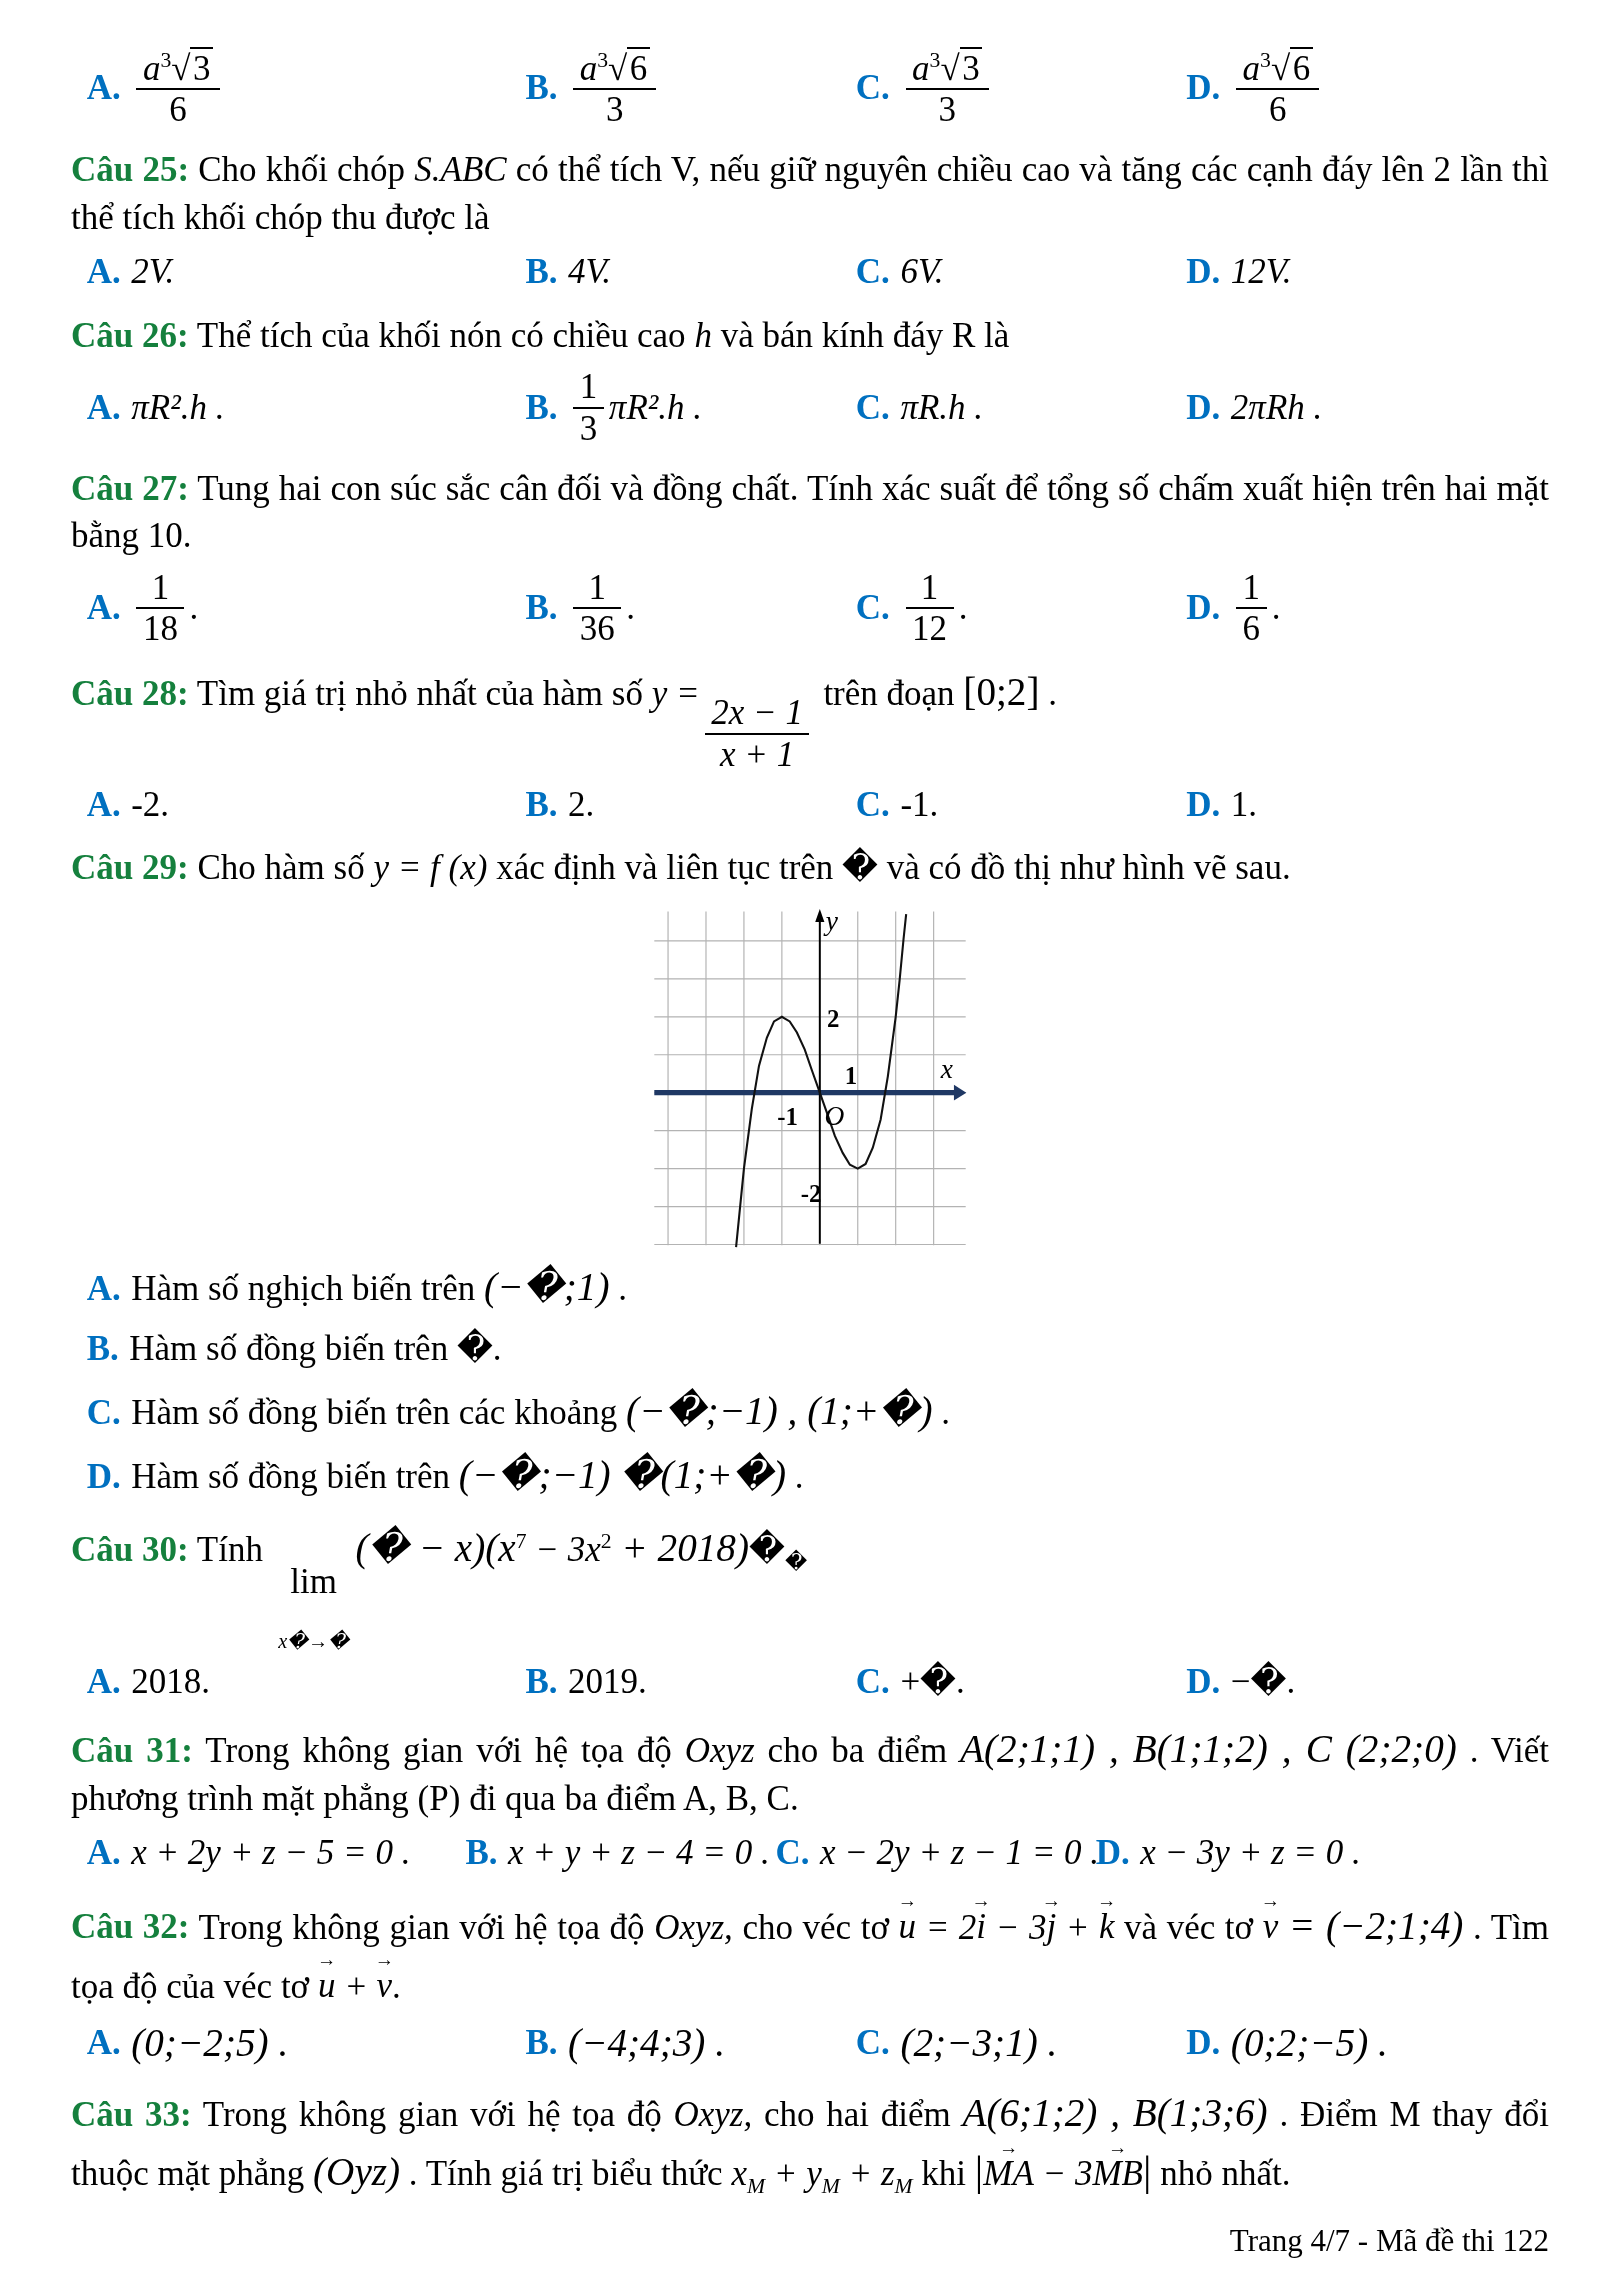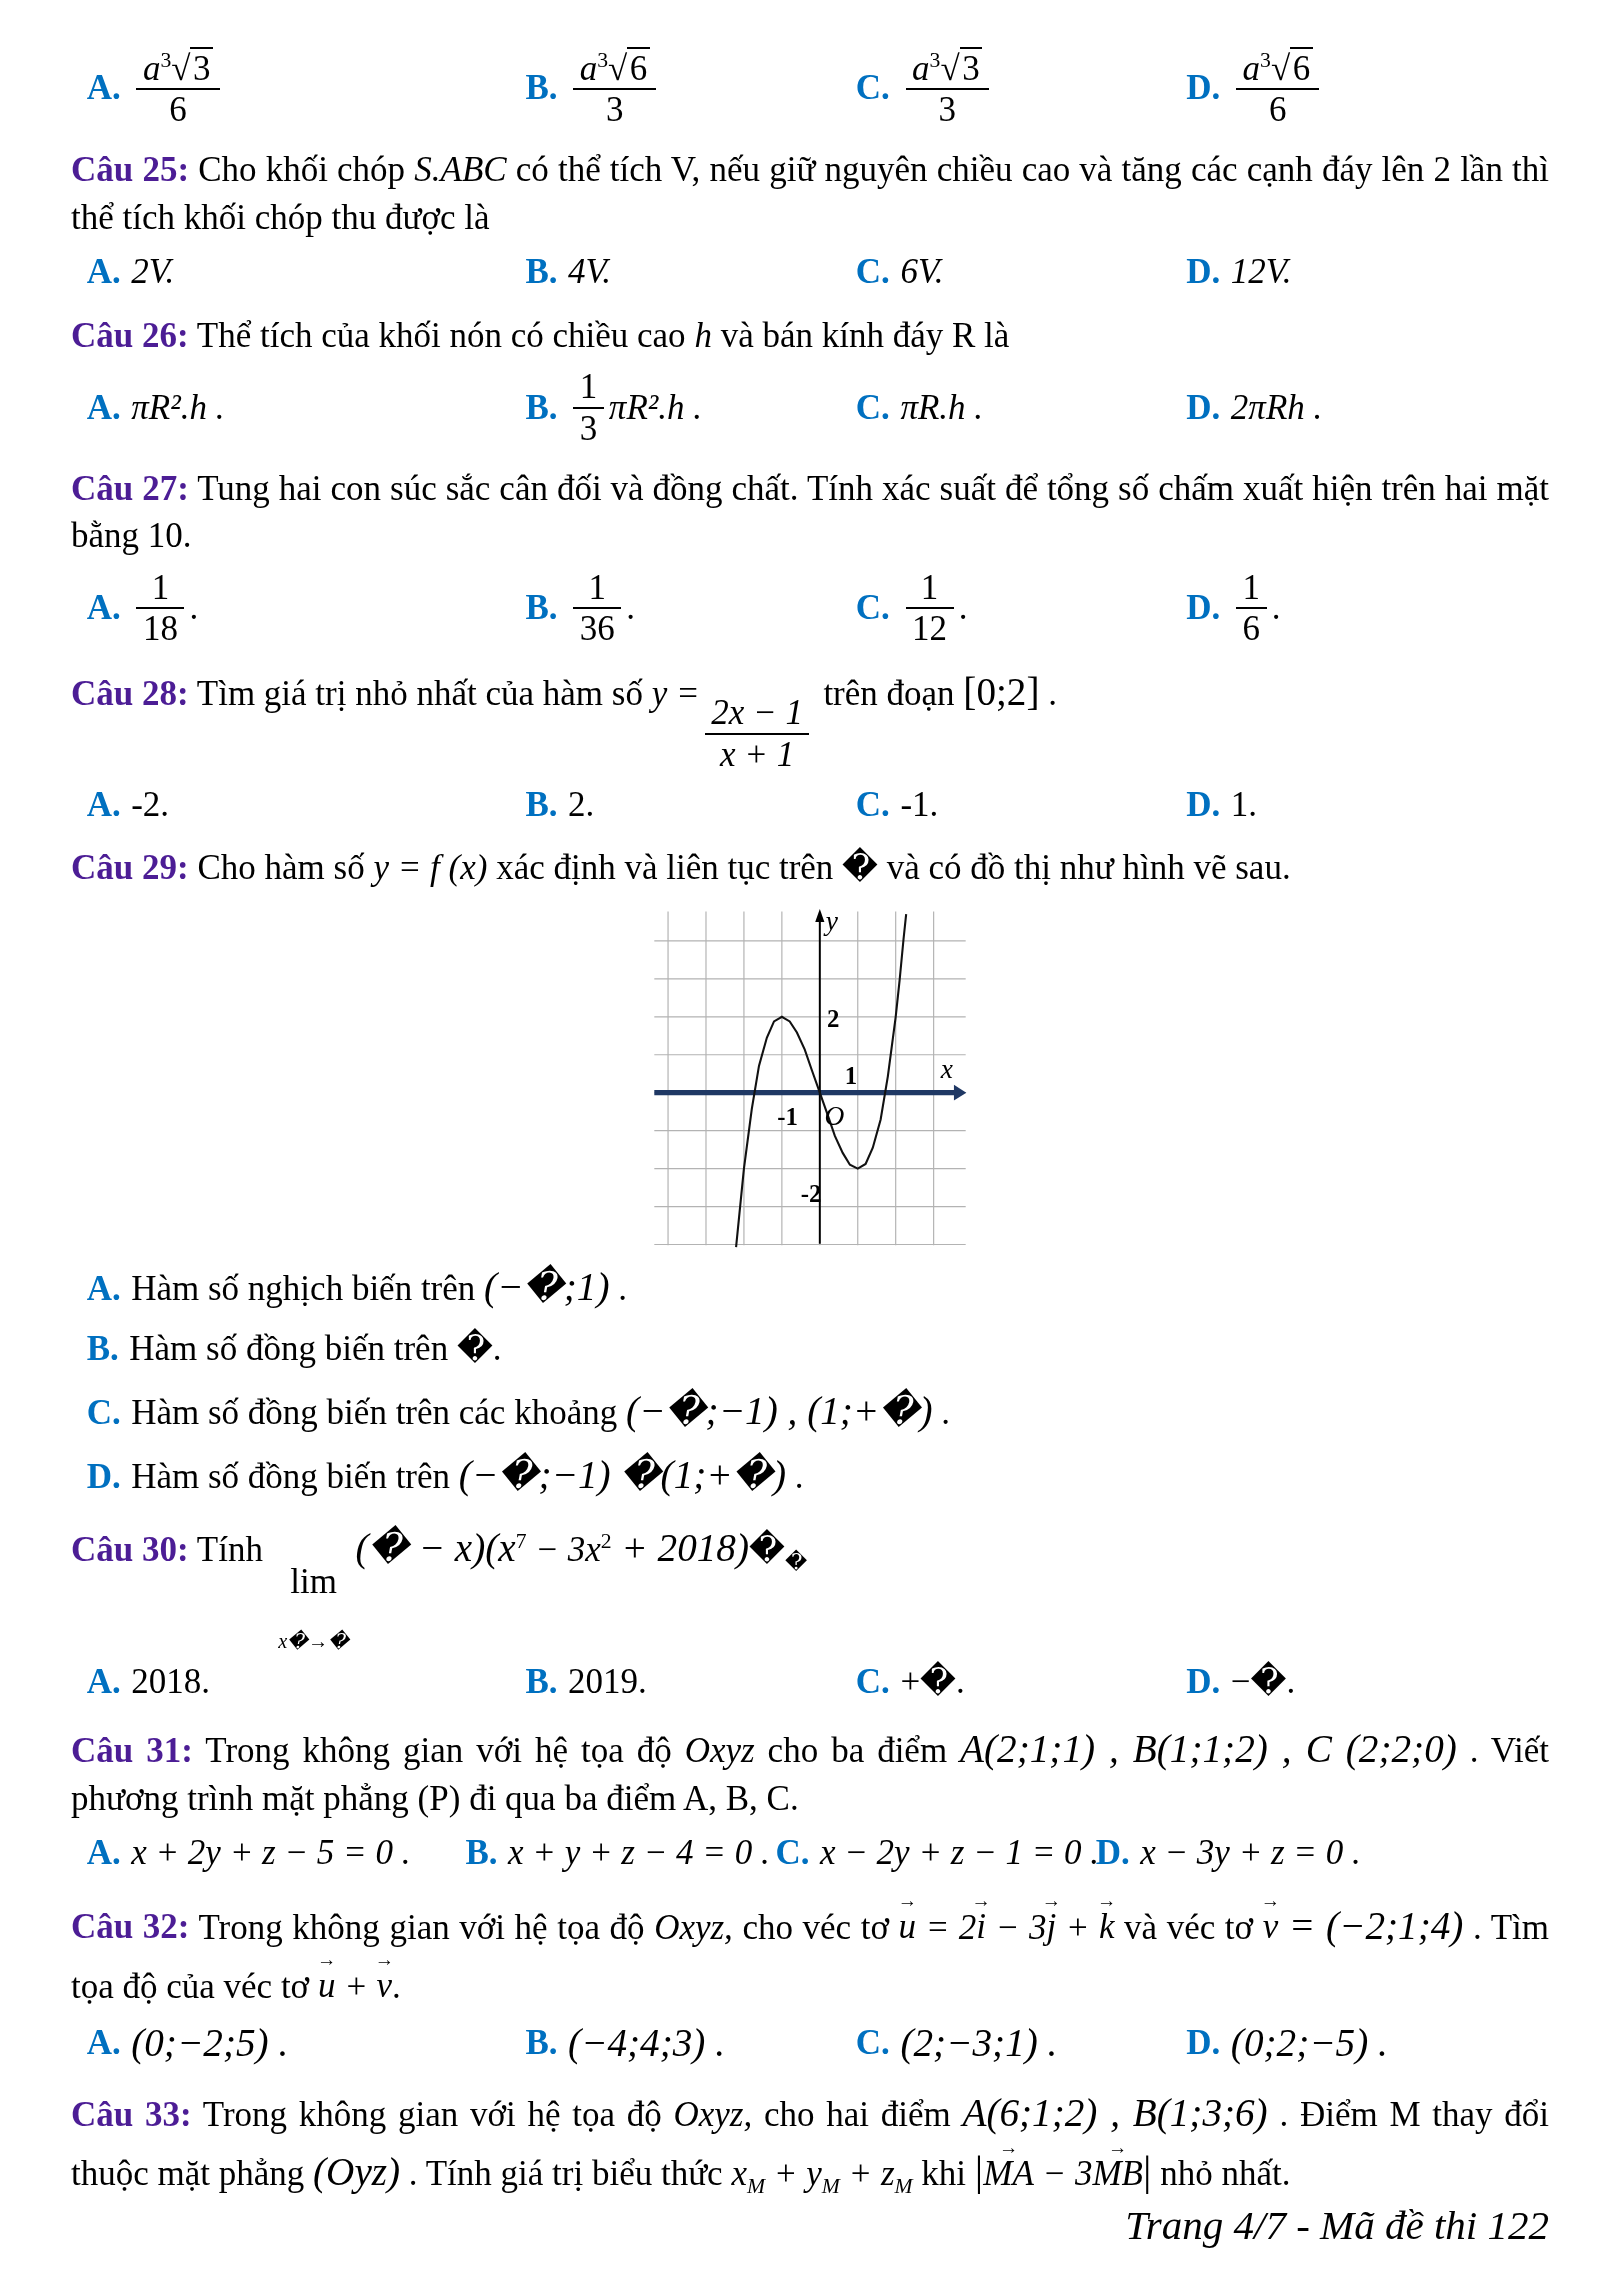--- a/index.html
+++ b/index.html
@@ -8,21 +8,21 @@
     background:#ffffff;
     font-family:"Liberation Serif","DejaVu Serif",serif;
     font-size:35px;
     color:#000;
     position:relative;
     overflow:hidden;
   }
   .page { padding:39px 73px 0 71px; }
   .q { margin:17px 0; }
   .qtext { text-align:justify; line-height:1.36; }
-  .qlabel { color:#4c1d95; font-weight:700;margin-top:8px; }
+  .qlabel { color:#15803d; font-weight:700;margin-top:8px; }
   .mi { font-style:italic; }
   .opts {
     display:grid;
     grid-template-columns:30% 22.6% 22.6% 24.8%;
     padding-left:15.7px;
     margin-top:7.9px;
     align-items:center;
   }
   .opts.tight { grid-template-columns:25.9% 21.2% 21.9% 31%; }
   .opt { display:flex; align-items:center; line-height:1.3; white-space:nowrap; }
@@ -49,21 +49,21 @@
   .lim {
     display:inline-flex; flex-direction:column; align-items:center;
     vertical-align:-0.9em; line-height:1; margin:0 6.5px;gap:27px;
   }
   .lim .lt { font-style:normal; }
   .lim .lb { font-size:0.58em; font-style:italic; margin-top:5.2px; }
   .graph-wrap { display:flex; justify-content:center; margin:14.4px 0 9.2px; }
   .graph text { font-family:"Liberation Serif","DejaVu Serif",serif; }
   .g-num { font-size:38px; font-weight:700; }
   .g-var { font-size:42px; font-style:italic; }
-  .footer { position:absolute; right:73px; bottom:46px; font-size:41px;font-style:italic; }
+  .footer { position:absolute; right:73px; bottom:36px; font-size:31px; }
 </style>
 </head>
 <body>
 
 <div class="page">
 
   <div class="opts">
     <span class="opt">
       <span class="ol">A.</span>
       <span class="frac">

